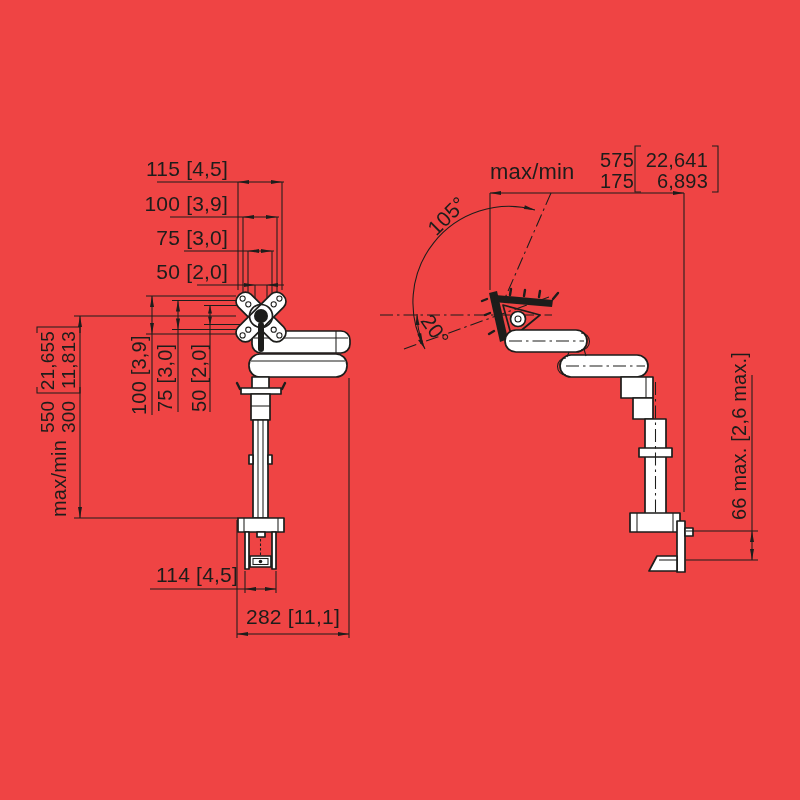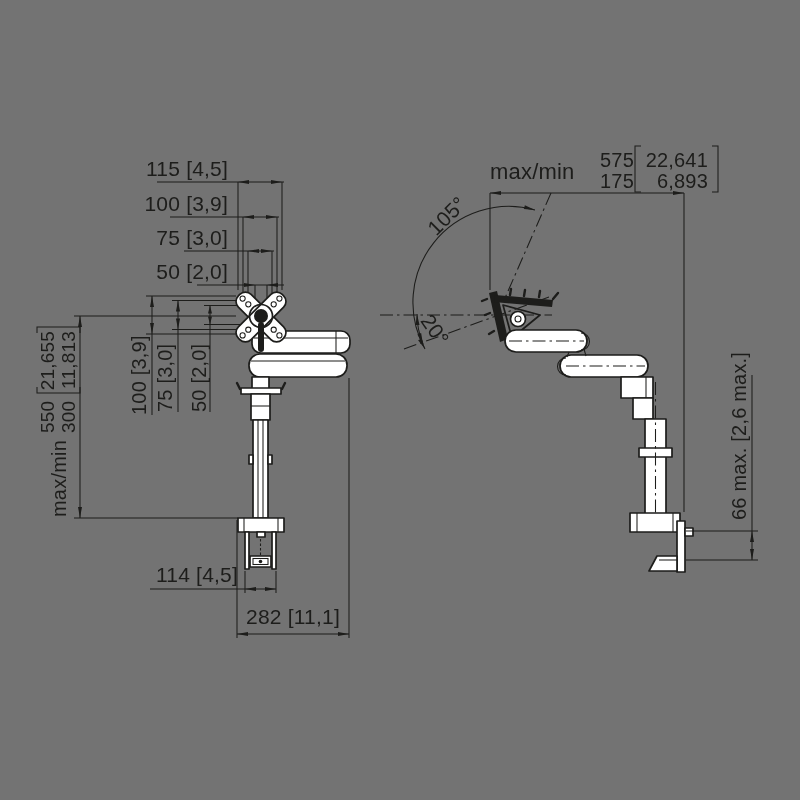--- a/index.html
+++ b/index.html
@@ -1,16 +1,16 @@
 <!DOCTYPE html>
 <html><head>
 <meta charset="utf-8">
 <style>
   html,body{margin:0;padding:0;background:#fff;}
-  .stage{width:800px;height:800px;background:#737373;position:relative;}
+  .stage{width:800px;height:800px;background:#ef4444;position:relative;}
   svg{display:block;color:#1d1d1b;}
   .ln  {stroke:currentColor;stroke-width:1.7;fill:none;stroke-linecap:round;stroke-linejoin:round;}
   .lnf {stroke:currentColor;stroke-width:1.7;fill:#ffffff;stroke-linejoin:round;}
   .thin{stroke:currentColor;stroke-width:1.05;fill:none;stroke-linecap:butt;}
   .dash{stroke:currentColor;stroke-width:1.05;fill:none;stroke-dasharray:13 4 2.5 4;}
   .arr {fill:currentColor;stroke:none;}
   .blk {fill:currentColor;stroke:none;}
   .thick{stroke:currentColor;stroke-width:2.4;fill:none;stroke-linecap:round;}
   text{font-family:"Liberation Sans","DejaVu Sans",sans-serif;fill:currentColor;letter-spacing:.2px;}
   .t21{font-size:21px;} .t20{font-size:20px;} .t19{font-size:19px;} .t22{font-size:22px;}

